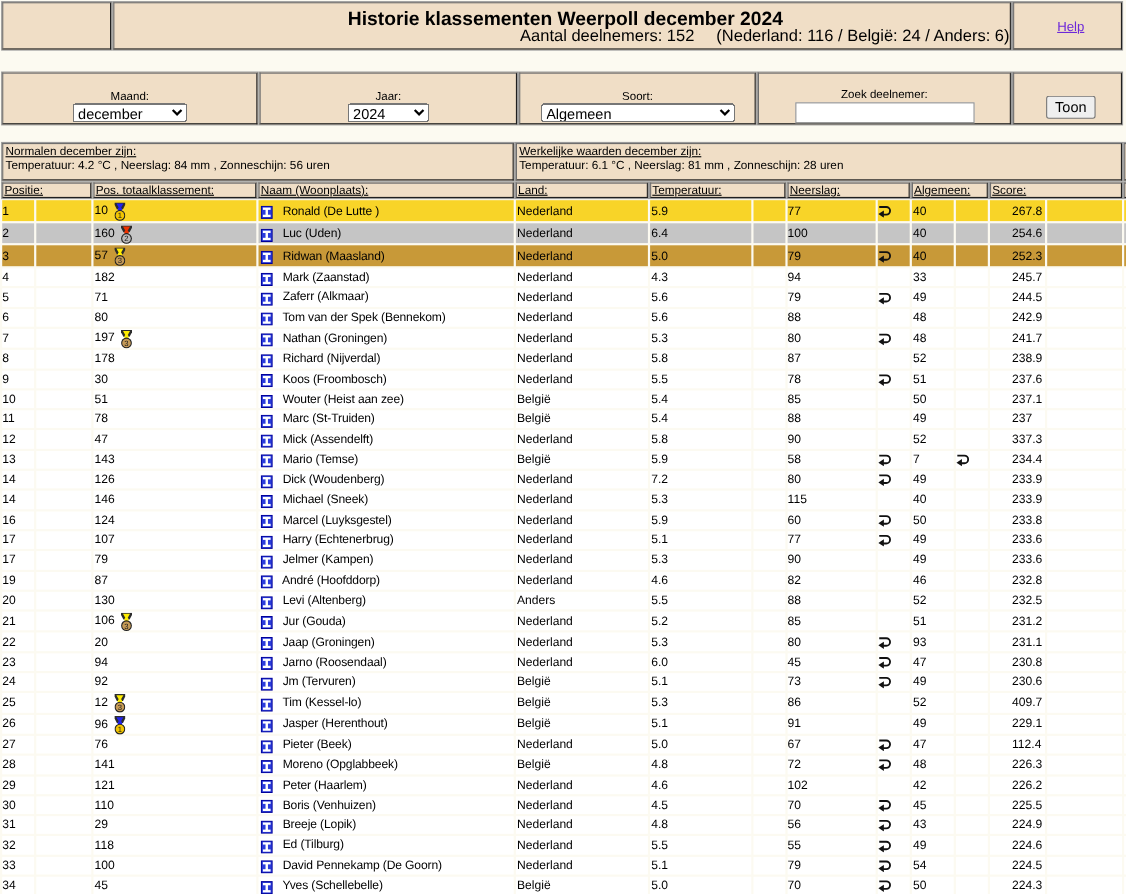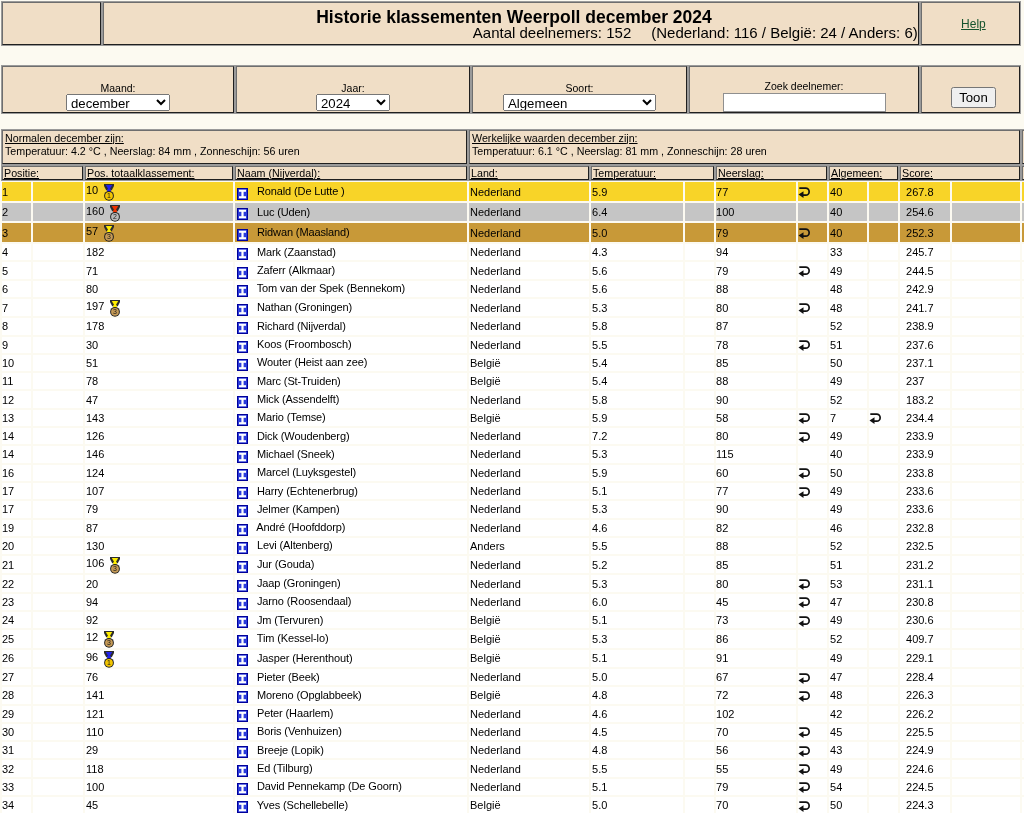--- a/index.html
+++ b/index.html
@@ -2,42 +2,42 @@
 <html><head>
 <meta charset="utf-8">
 <title>Historie klassementen</title>
 <style>
 html,body{margin:0;padding:0;overflow:hidden;}
 body{background:#fcfaf1;font-family:"Liberation Sans",sans-serif;font-size:10.8px;color:#000;}
 table{border-collapse:separate;border-spacing:2px;table-layout:fixed;width:1022px;}
 td{padding:0;white-space:nowrap;}
 td.b{border:1px solid;border-color:#6e6e6e #1f1f1f #1f1f1f #6e6e6e;box-shadow:0 0 0 1px #9a9a9a;background:#f0dec6;}
 a{color:#000;}
-a.help{color:#14532d;font-size:12px;}
+a.help{color:#6d28d9;font-size:12px;}
 td.helpc{text-align:center;padding-left:6px;}
 #t2 button{margin-left:6px;margin-top:16px;}
 .lab{font-size:10.5px;text-align:center;line-height:12px;padding-top:13px;}
 .ctr{text-align:center;}
 #t1 td.b{height:41px;vertical-align:middle;}
 .title{font-size:17.5px;font-weight:bold;text-align:center;line-height:19px;padding-left:6px;}
 .sub{font-size:15px;text-align:right;line-height:12px;padding-left:6px;}
 #t2{margin-top:17px;}
 #t2 td.b{height:32px;vertical-align:middle;}
 select,input,button{font-family:"Liberation Sans",sans-serif;}
 select{font-size:13.2px;height:17px;}
 select.w1{width:104px;}select.w2{width:74px;}
 #t2 input{width:159px;height:15px;border:1px solid #8f8f8f;padding:1px;margin-top:1px;}
 #t2 button{font-size:13.2px;}
 #t3{margin-top:13px;width:1054px;}
 td.info{font-size:10.7px;line-height:13.5px;padding:0 0 4px 2px;height:28px;vertical-align:middle;}
 tr.h td{height:12.3px;font-size:10.7px;line-height:11px;padding:0 0 0 1px;vertical-align:middle;}
 tr.d td{height:16.3px;font-size:11px;vertical-align:middle;background:#fff;padding:0;}
 tr.d td:nth-child(3),tr.d td:nth-child(5),tr.d td:nth-child(6),tr.d td:nth-child(10){padding-left:1px;}
 tr.d td:nth-child(4){padding-left:2px;letter-spacing:-0.12px;}
-tr.d td:nth-child(12){padding-left:6px;}
+tr.d td:nth-child(12){padding-left:20px;}
 tr.md td{height:17.3px;}
 tr.g1 td,tr.g2 td,tr.g3 td{height:18.6px;}
 tr.g1 td{background:#f8d428;}
 tr.g2 td{background:#c5c5c5;}
 tr.g3 td{background:#c89938;}
 .nicon{vertical-align:middle;margin-right:6px;position:relative;top:1.5px;}
 .medal{vertical-align:middle;margin-left:3px;position:relative;top:1px;}
 .arr{vertical-align:middle;}
 td.ic{padding-left:2px;}
 </style>
@@ -73,21 +73,21 @@
 <td class="b">
           <div class="lab">Maand:</div>
           <div class="ctr"><select class="w1"><option>december</option></select></div>
         </td>
 <td class="b">
           <div class="lab">Jaar:</div>
           <div class="ctr"><select class="w2"><option>2024</option></select></div>
         </td>
 <td class="b">
           <div class="lab">Soort:</div>
-          <div class="ctr"><select style="width:153px"><option>Algemeen</option></select></div>
+          <div class="ctr"><select style="width:176px"><option>Algemeen</option></select></div>
         </td>
 <td class="b">
           <div class="lab">Zoek deelnemer:</div>
           <div class="ctr"><input type="text" style=""></div>
         </td>
 <td class="b ctr"><button>Toon</button></td>
 </tr>
 </tbody>
   </table>
 <table id="t3">
@@ -109,21 +109,21 @@
 </colgroup>
 <tbody>
       <tr>
 <td class="b info" colspan="4"><a href="#">Normalen december zijn:</a><br>Temperatuur: 4.2 °C , Neerslag: 84 mm , Zonneschijn: 56 uren</td>
 <td class="b info" colspan="9"><a href="#">Werkelijke waarden december zijn:</a><br>Temperatuur: 6.1 °C , Neerslag: 81 mm , Zonneschijn: 28 uren</td>
 <td class="b info"></td>
 </tr>
 <tr class="h">
 <td class="b" colspan="2"><a href="#">Positie:</a></td>
 <td class="b"><a href="#">Pos. totaalklassement:</a></td>
-<td class="b"><a href="#">Naam (Nijverdal):</a></td>
+<td class="b"><a href="#">Naam (Woonplaats):</a></td>
 <td class="b"><a href="#">Land:</a></td>
 <td class="b" colspan="2"><a href="#">Temperatuur:</a></td>
 <td class="b" colspan="2"><a href="#">Neerslag:</a></td>
 <td class="b" colspan="2"><a href="#">Algemeen:</a></td>
 <td class="b" colspan="2"><a href="#">Score:</a></td>
 <td class="b"></td>
 </tr>
 <tr class="d g1">
         <td>1</td>
         <td></td>
@@ -420,21 +420,21 @@
             <rect x="2" y="8.2" width="7" height="2.1" fill="#ffffff"></rect>
             <rect x="4.4" y="3" width="2.2" height="6" fill="#ffffff"></rect>
           </svg> Mick (Assendelft)</td>
         <td>Nederland</td>
         <td>5.8</td>
         <td></td>
         <td>90</td>
         <td class="ic"></td>
         <td>52</td>
         <td class="ic"></td>
-        <td>183.2</td>
+        <td>337.3</td>
         <td></td>
         <td></td>
       </tr>
 <tr class="d">
         <td>13</td>
         <td></td>
         <td>143</td>
         <td><svg class="nicon" width="11" height="12" viewBox="0 0 11 12">
             <rect x="0" y="0" width="11" height="12" fill="#000099"></rect>
             <rect x="1" y="1" width="9" height="10" fill="#2b3cdb"></rect>
@@ -663,21 +663,21 @@
             <rect x="4.4" y="3" width="2.2" height="6" fill="#ffffff"></rect>
           </svg> Jaap (Groningen)</td>
         <td>Nederland</td>
         <td>5.3</td>
         <td></td>
         <td>80</td>
         <td class="ic"><svg class="arr" width="13" height="12" viewBox="0 0 13 12">
             <path d="M1.3 2.2 H7.7 A3.45 3.45 0 0 1 7.7 9.1 H4.9" stroke="#111111" stroke-width="1.7" fill="none"></path>
             <path d="M5.5 5.3 V11.9 L0.5 8.6 Z" fill="#111111"></path>
           </svg></td>
-        <td>53</td>
+        <td>93</td>
         <td class="ic"></td>
         <td>231.1</td>
         <td></td>
         <td></td>
       </tr>
 <tr class="d">
         <td>23</td>
         <td></td>
         <td>94</td>
         <td><svg class="nicon" width="11" height="12" viewBox="0 0 11 12">
@@ -798,21 +798,21 @@
         <td>Nederland</td>
         <td>5.0</td>
         <td></td>
         <td>67</td>
         <td class="ic"><svg class="arr" width="13" height="12" viewBox="0 0 13 12">
             <path d="M1.3 2.2 H7.7 A3.45 3.45 0 0 1 7.7 9.1 H4.9" stroke="#111111" stroke-width="1.7" fill="none"></path>
             <path d="M5.5 5.3 V11.9 L0.5 8.6 Z" fill="#111111"></path>
           </svg></td>
         <td>47</td>
         <td class="ic"></td>
-        <td>228.4</td>
+        <td>112.4</td>
         <td></td>
         <td></td>
       </tr>
 <tr class="d">
         <td>28</td>
         <td></td>
         <td>141</td>
         <td><svg class="nicon" width="11" height="12" viewBox="0 0 11 12">
             <rect x="0" y="0" width="11" height="12" fill="#000099"></rect>
             <rect x="1" y="1" width="9" height="10" fill="#2b3cdb"></rect>

